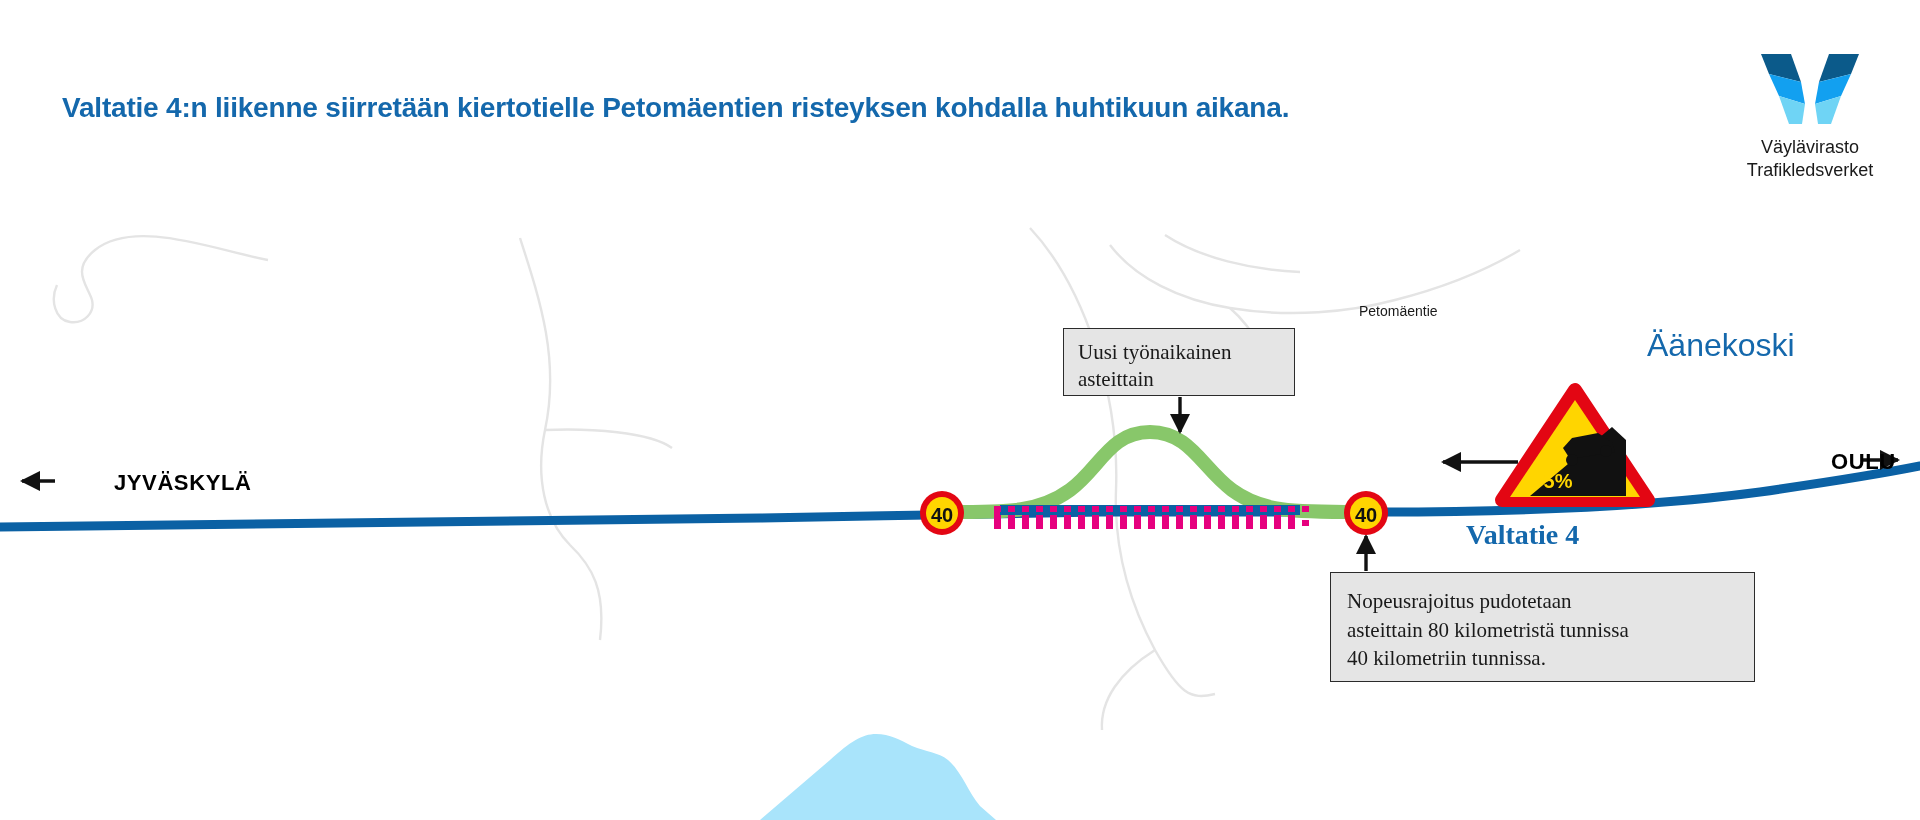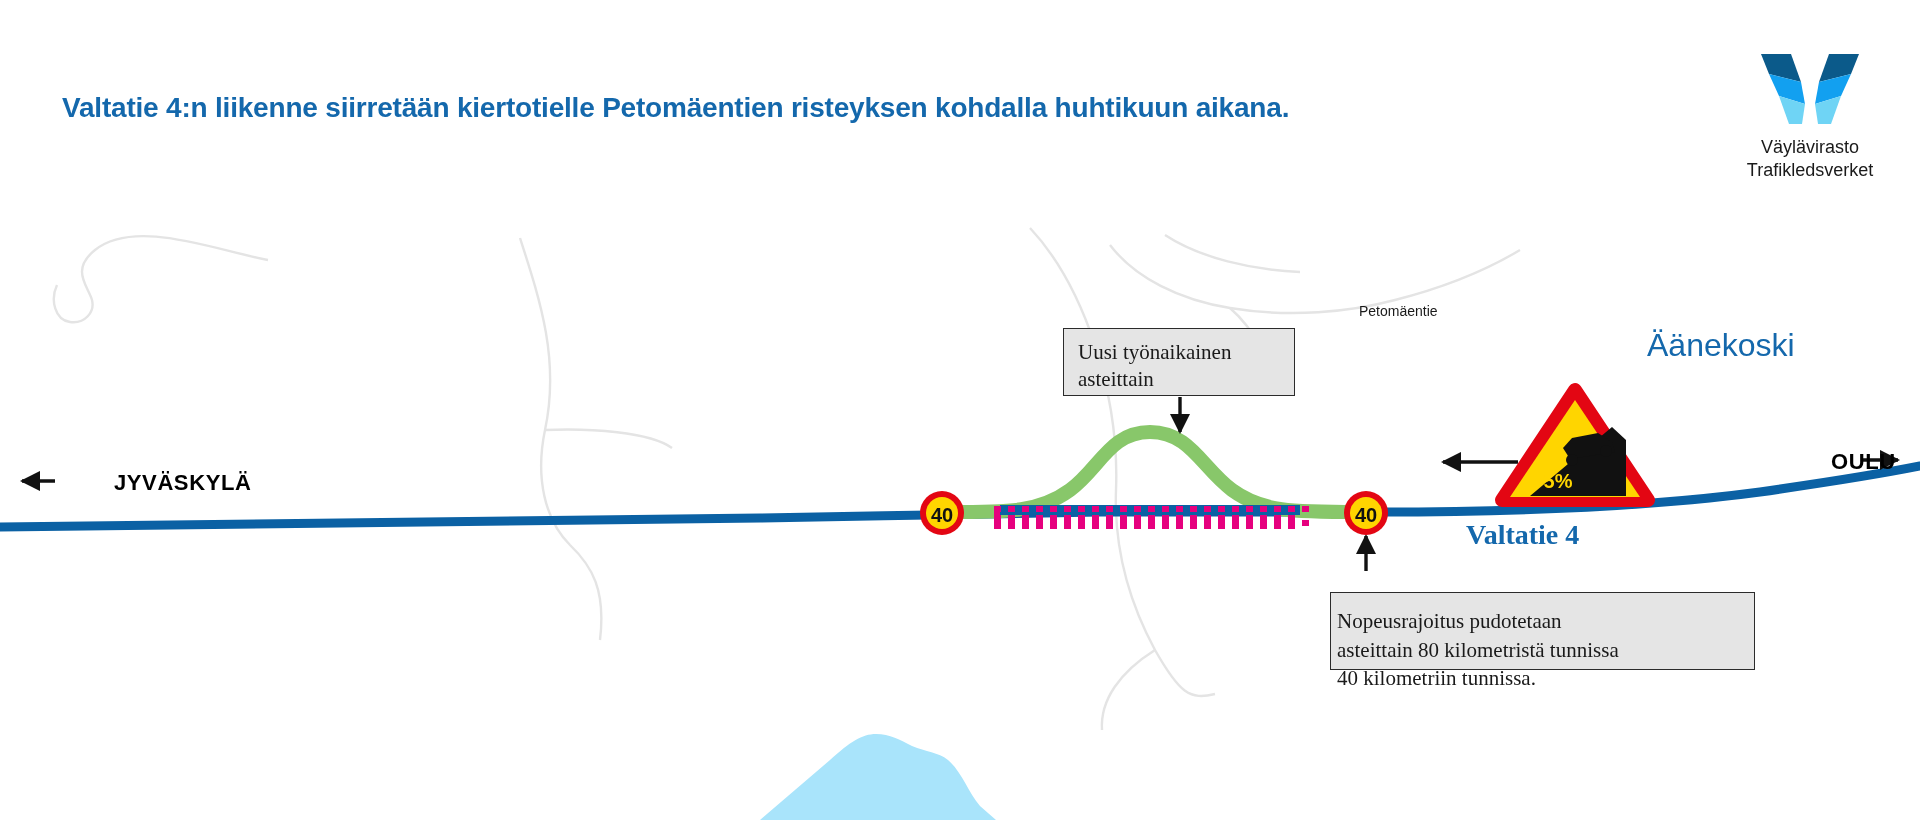--- a/index.html
+++ b/index.html
@@ -62,22 +62,22 @@
     position:absolute;background:#e5e5e5;border:1.5px solid #2b2b2b;
     box-sizing:border-box;font-family:Liberation Serif, serif;
     color:#1a1a1a;
   }
   .callout .line{white-space:nowrap;}
   #callout-detour{
     left:1063px;top:328px;width:232px;height:68px;
     padding:10px 14px;font-size:21px;line-height:1.28;
   }
   #callout-speed{
-    left:1330px;top:592px;width:425px;height:78px;
-    padding:14px 6px;font-size:21px;line-height:1.36;
+    left:1330px;top:572px;width:425px;height:110px;
+    padding:14px 16px;font-size:21px;line-height:1.36;
   }
 </style>
 </head>
 <body>
 
 <div id="stage">
 
   <svg id="map" viewBox="0 0 1920 820">
     <defs>
       <pattern id="closurePattern" width="14" height="22" patternUnits="userSpaceOnUse">

